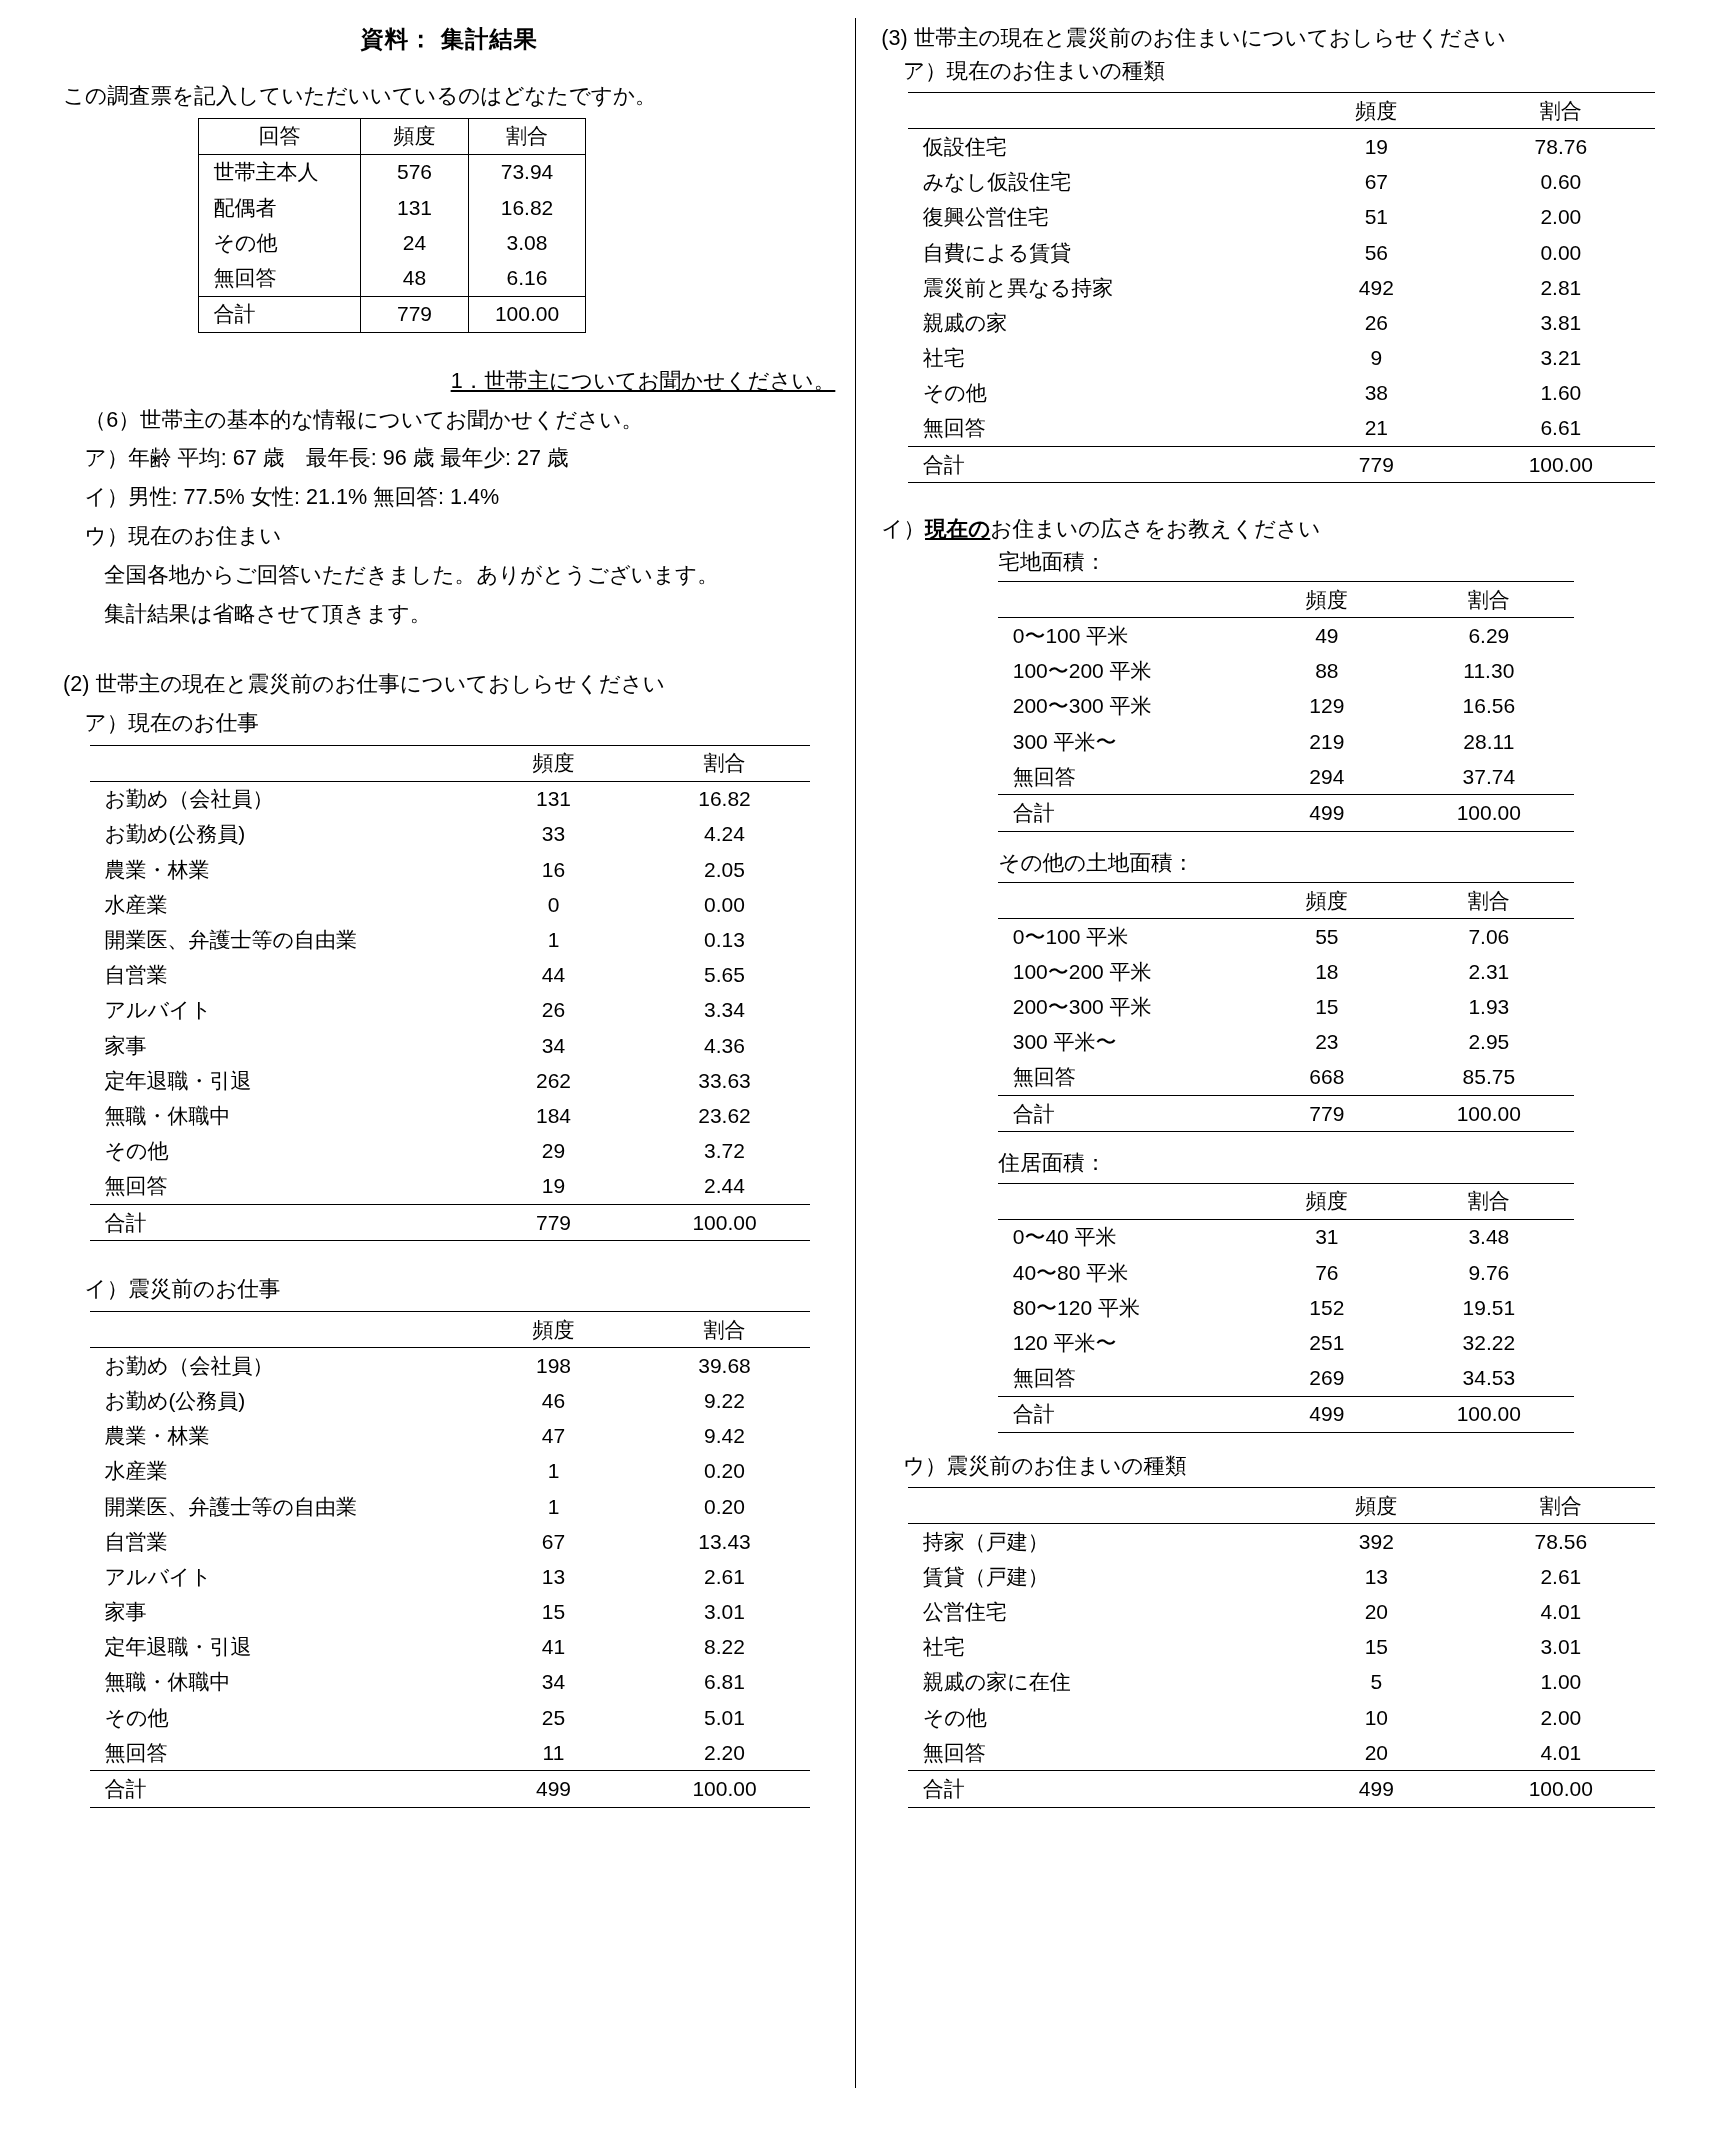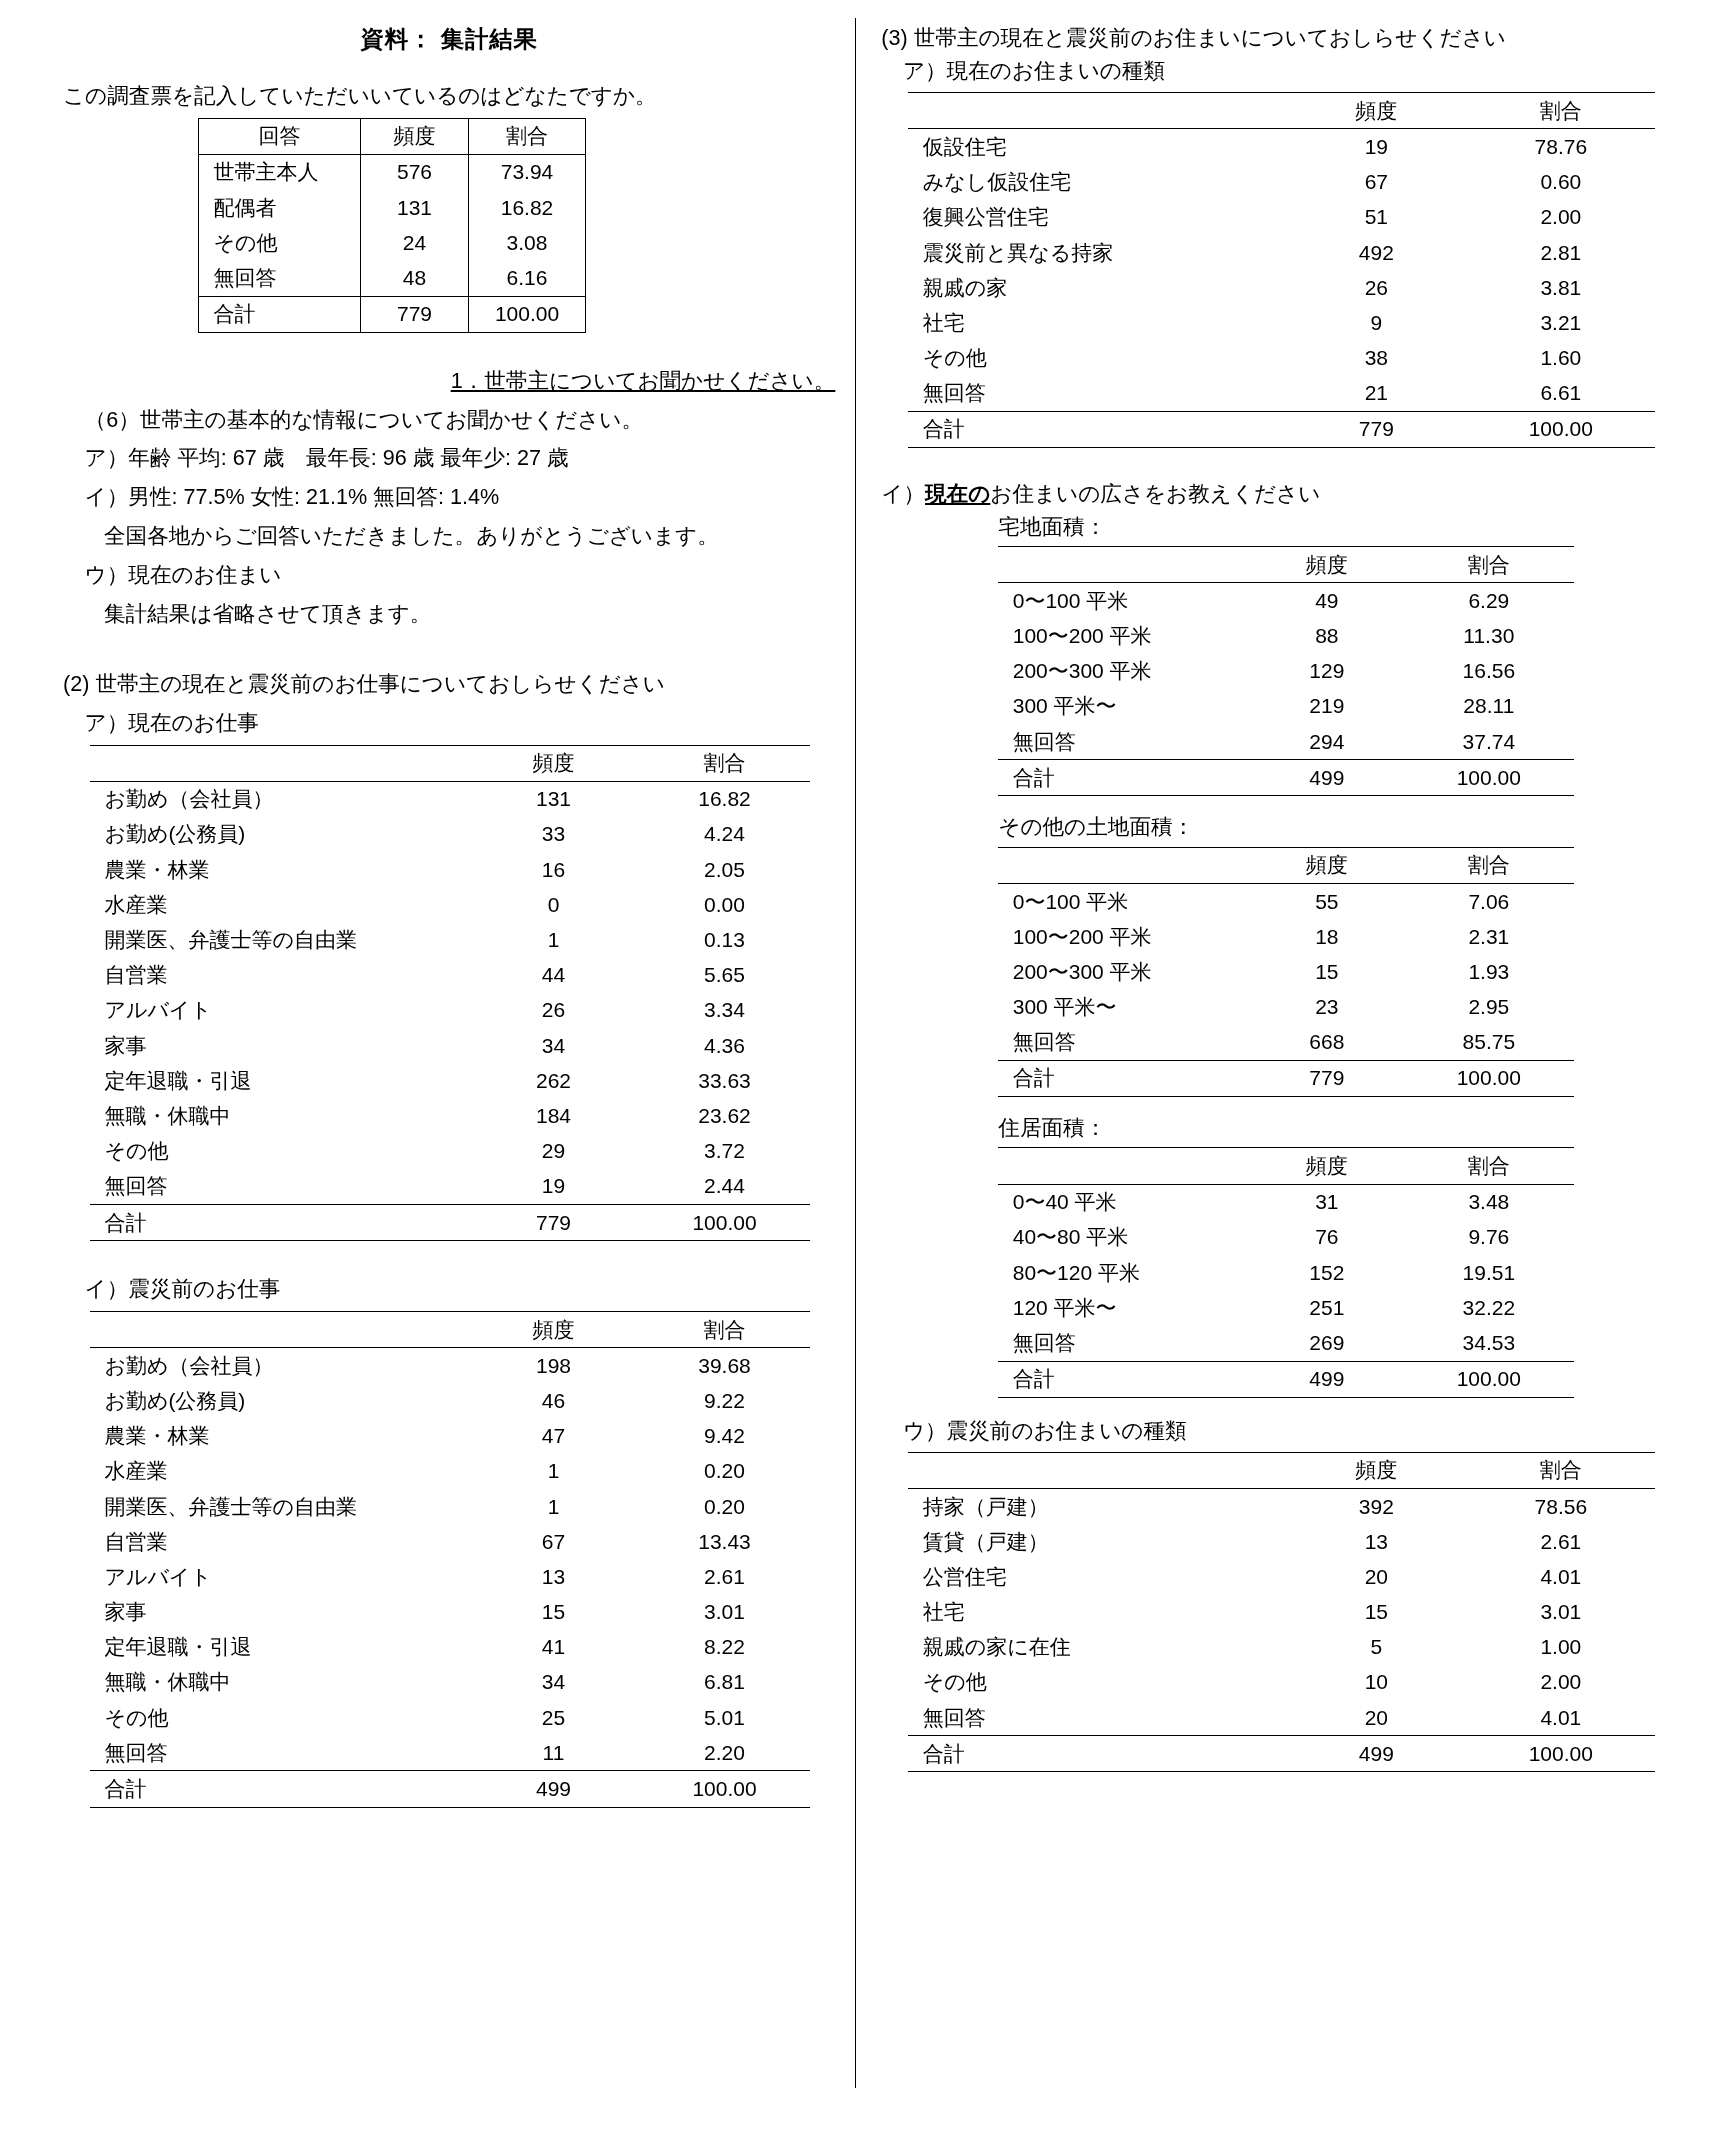--- a/index.html
+++ b/index.html
@@ -185,22 +185,22 @@
         </tr>
       </tbody>
     </table>
 
     <div class="spacer-md"></div>
 
     <div class="para underline">1．世帯主についてお聞かせください。</div>
     <div class="para indent1">（6）世帯主の基本的な情報についてお聞かせください。</div>
     <div class="para indent1">ア）年齢 平均: 67 歳　最年長: 96 歳 最年少: 27 歳</div>
     <div class="para indent1">イ）男性: 77.5% 女性: 21.1% 無回答: 1.4%</div>
+    <div class="para indent1">ウ）現在のお住まい</div>
     <div class="para indent2">全国各地からご回答いただきました。ありがとうございます。</div>
-    <div class="para indent1">ウ）現在のお住まい</div>
     <div class="para indent2">集計結果は省略させて頂きます。</div>
 
     <div class="spacer-md"></div>
 
     <div class="para">(2) 世帯主の現在と震災前のお仕事についておしらせください</div>
     <div class="para indent1">ア）現在のお仕事</div>
 
     <table class="t jobs">
       <colgroup>
           <col style="width:378px">
@@ -395,20 +395,25 @@
             <td class="lbl">みなし仮設住宅</td>
             <td class="num">67</td>
             <td class="num">0.60</td>
           </tr>
         <tr>
             <td class="lbl">復興公営住宅</td>
             <td class="num">51</td>
             <td class="num">2.00</td>
           </tr>
         <tr>
+            <td class="lbl">自費による賃貸</td>
+            <td class="num">56</td>
+            <td class="num">0.00</td>
+          </tr>
+        <tr>
             <td class="lbl">震災前と異なる持家</td>
             <td class="num">492</td>
             <td class="num">2.81</td>
           </tr>
         <tr>
             <td class="lbl">親戚の家</td>
             <td class="num">26</td>
             <td class="num">3.81</td>
           </tr>
         <tr>

